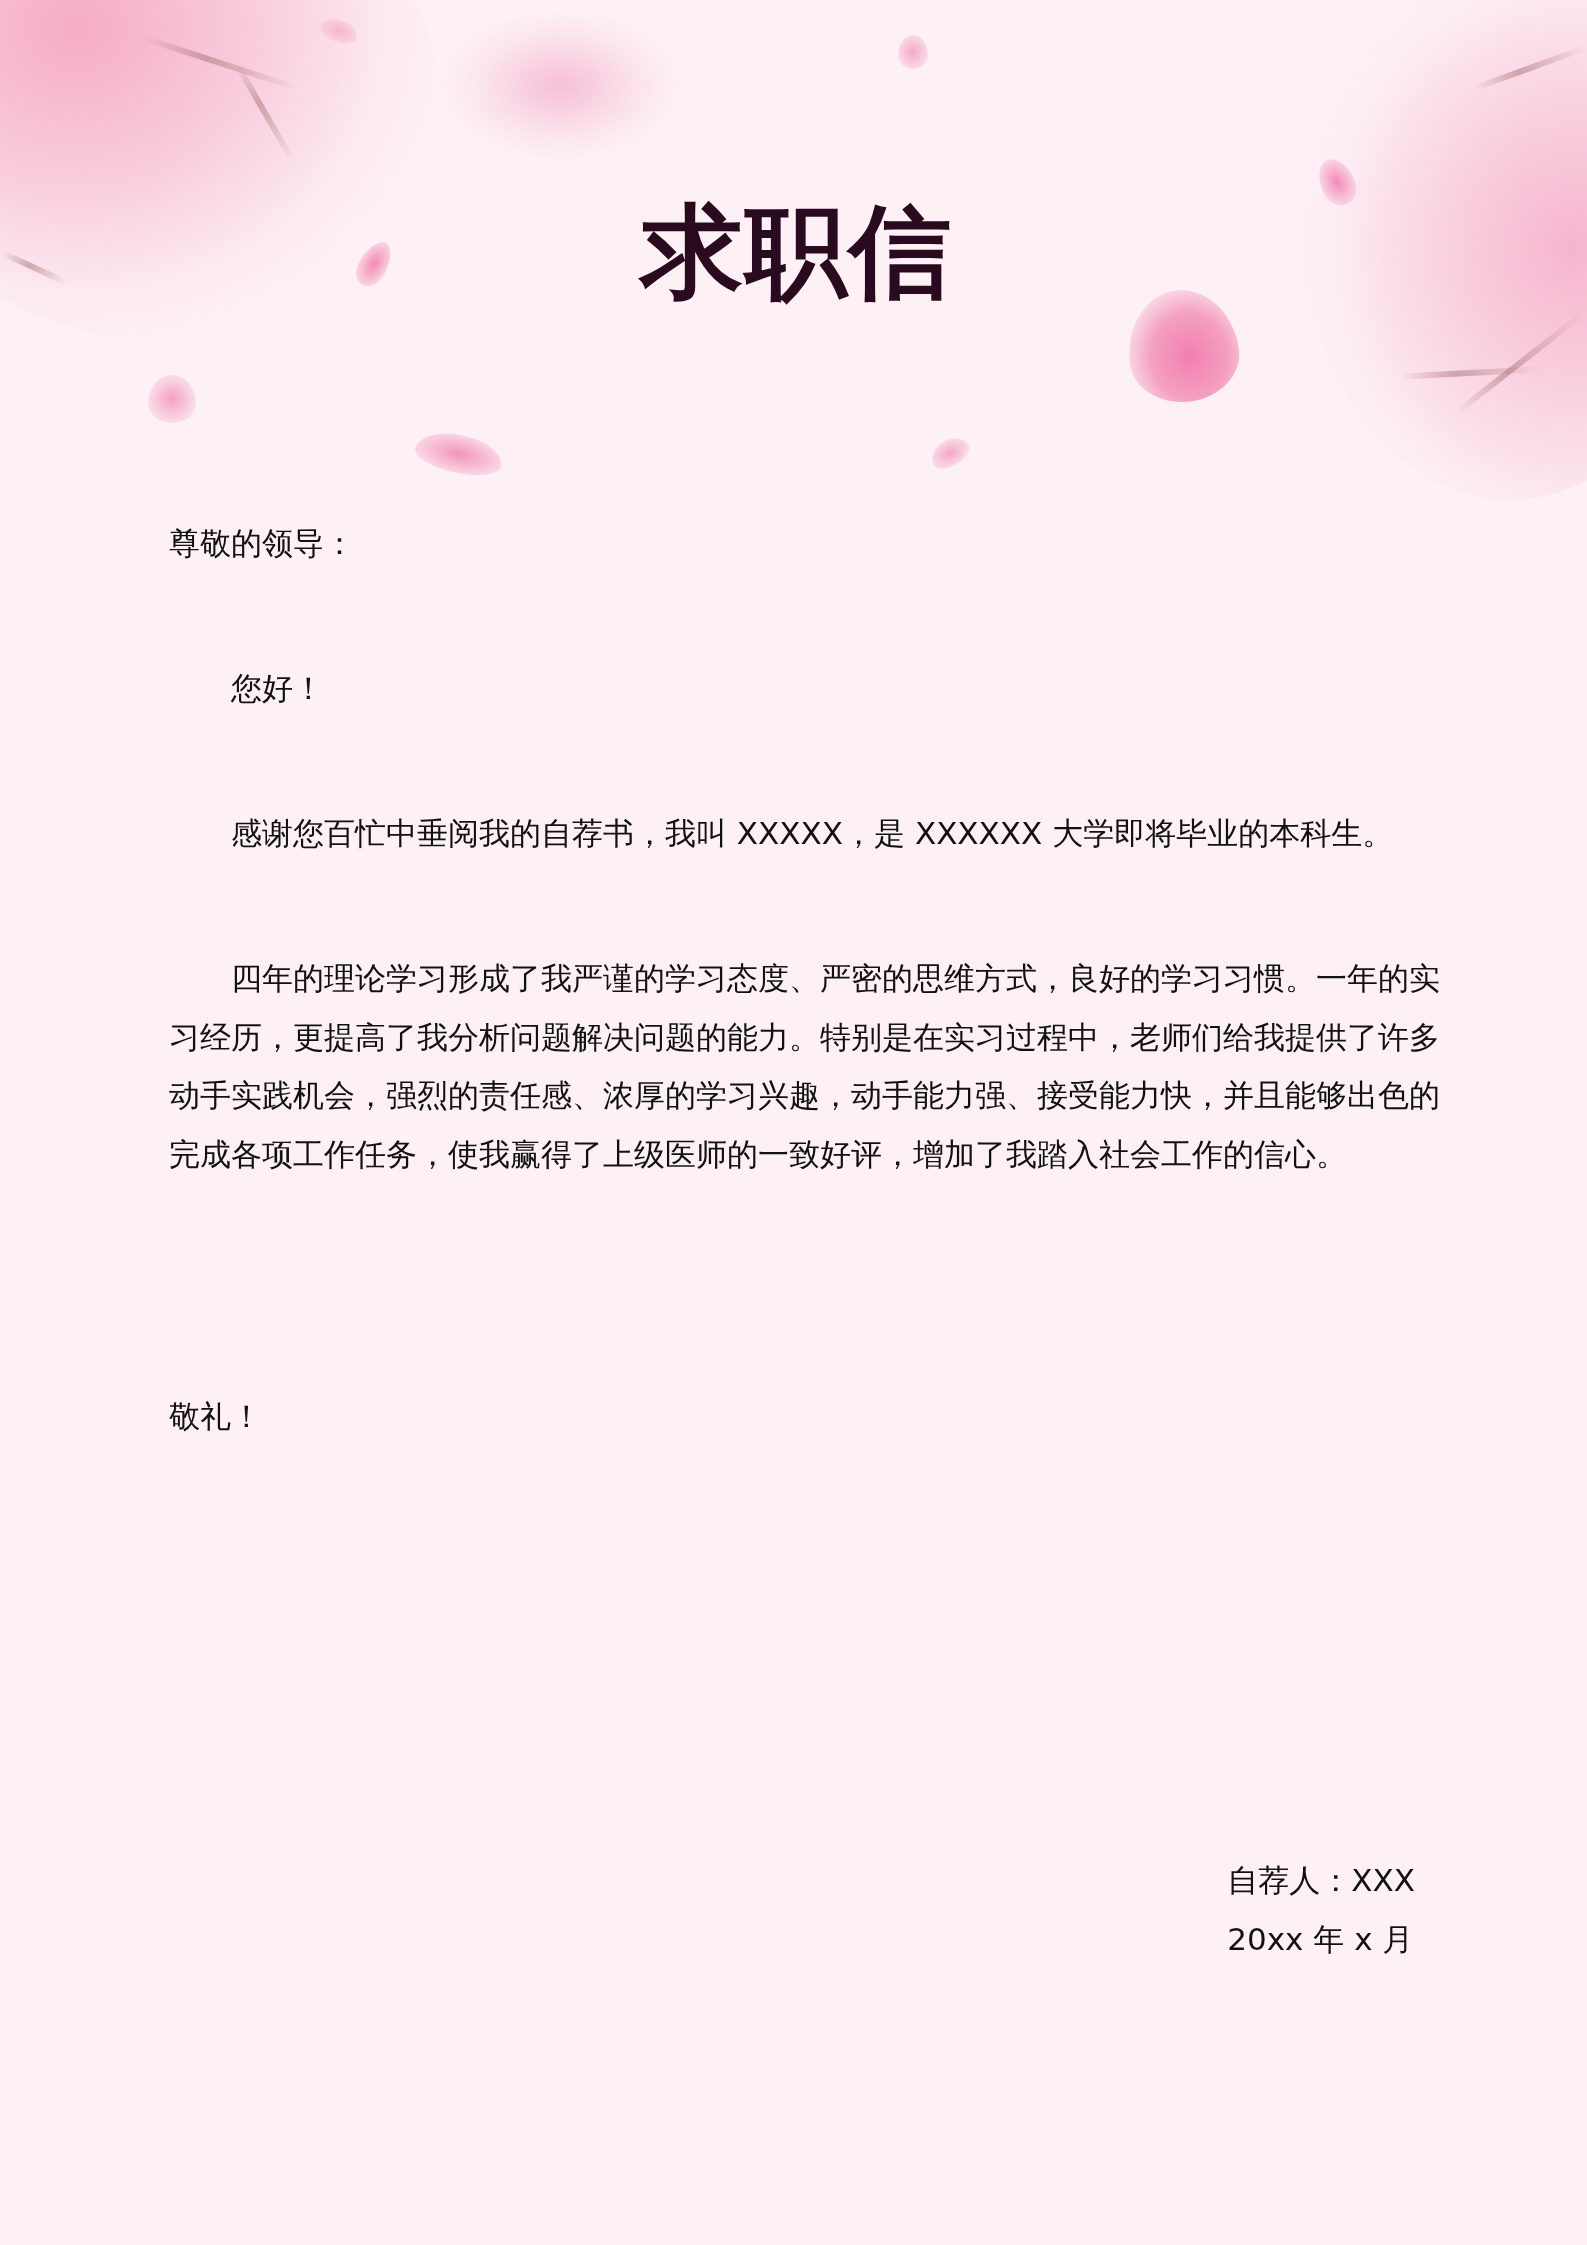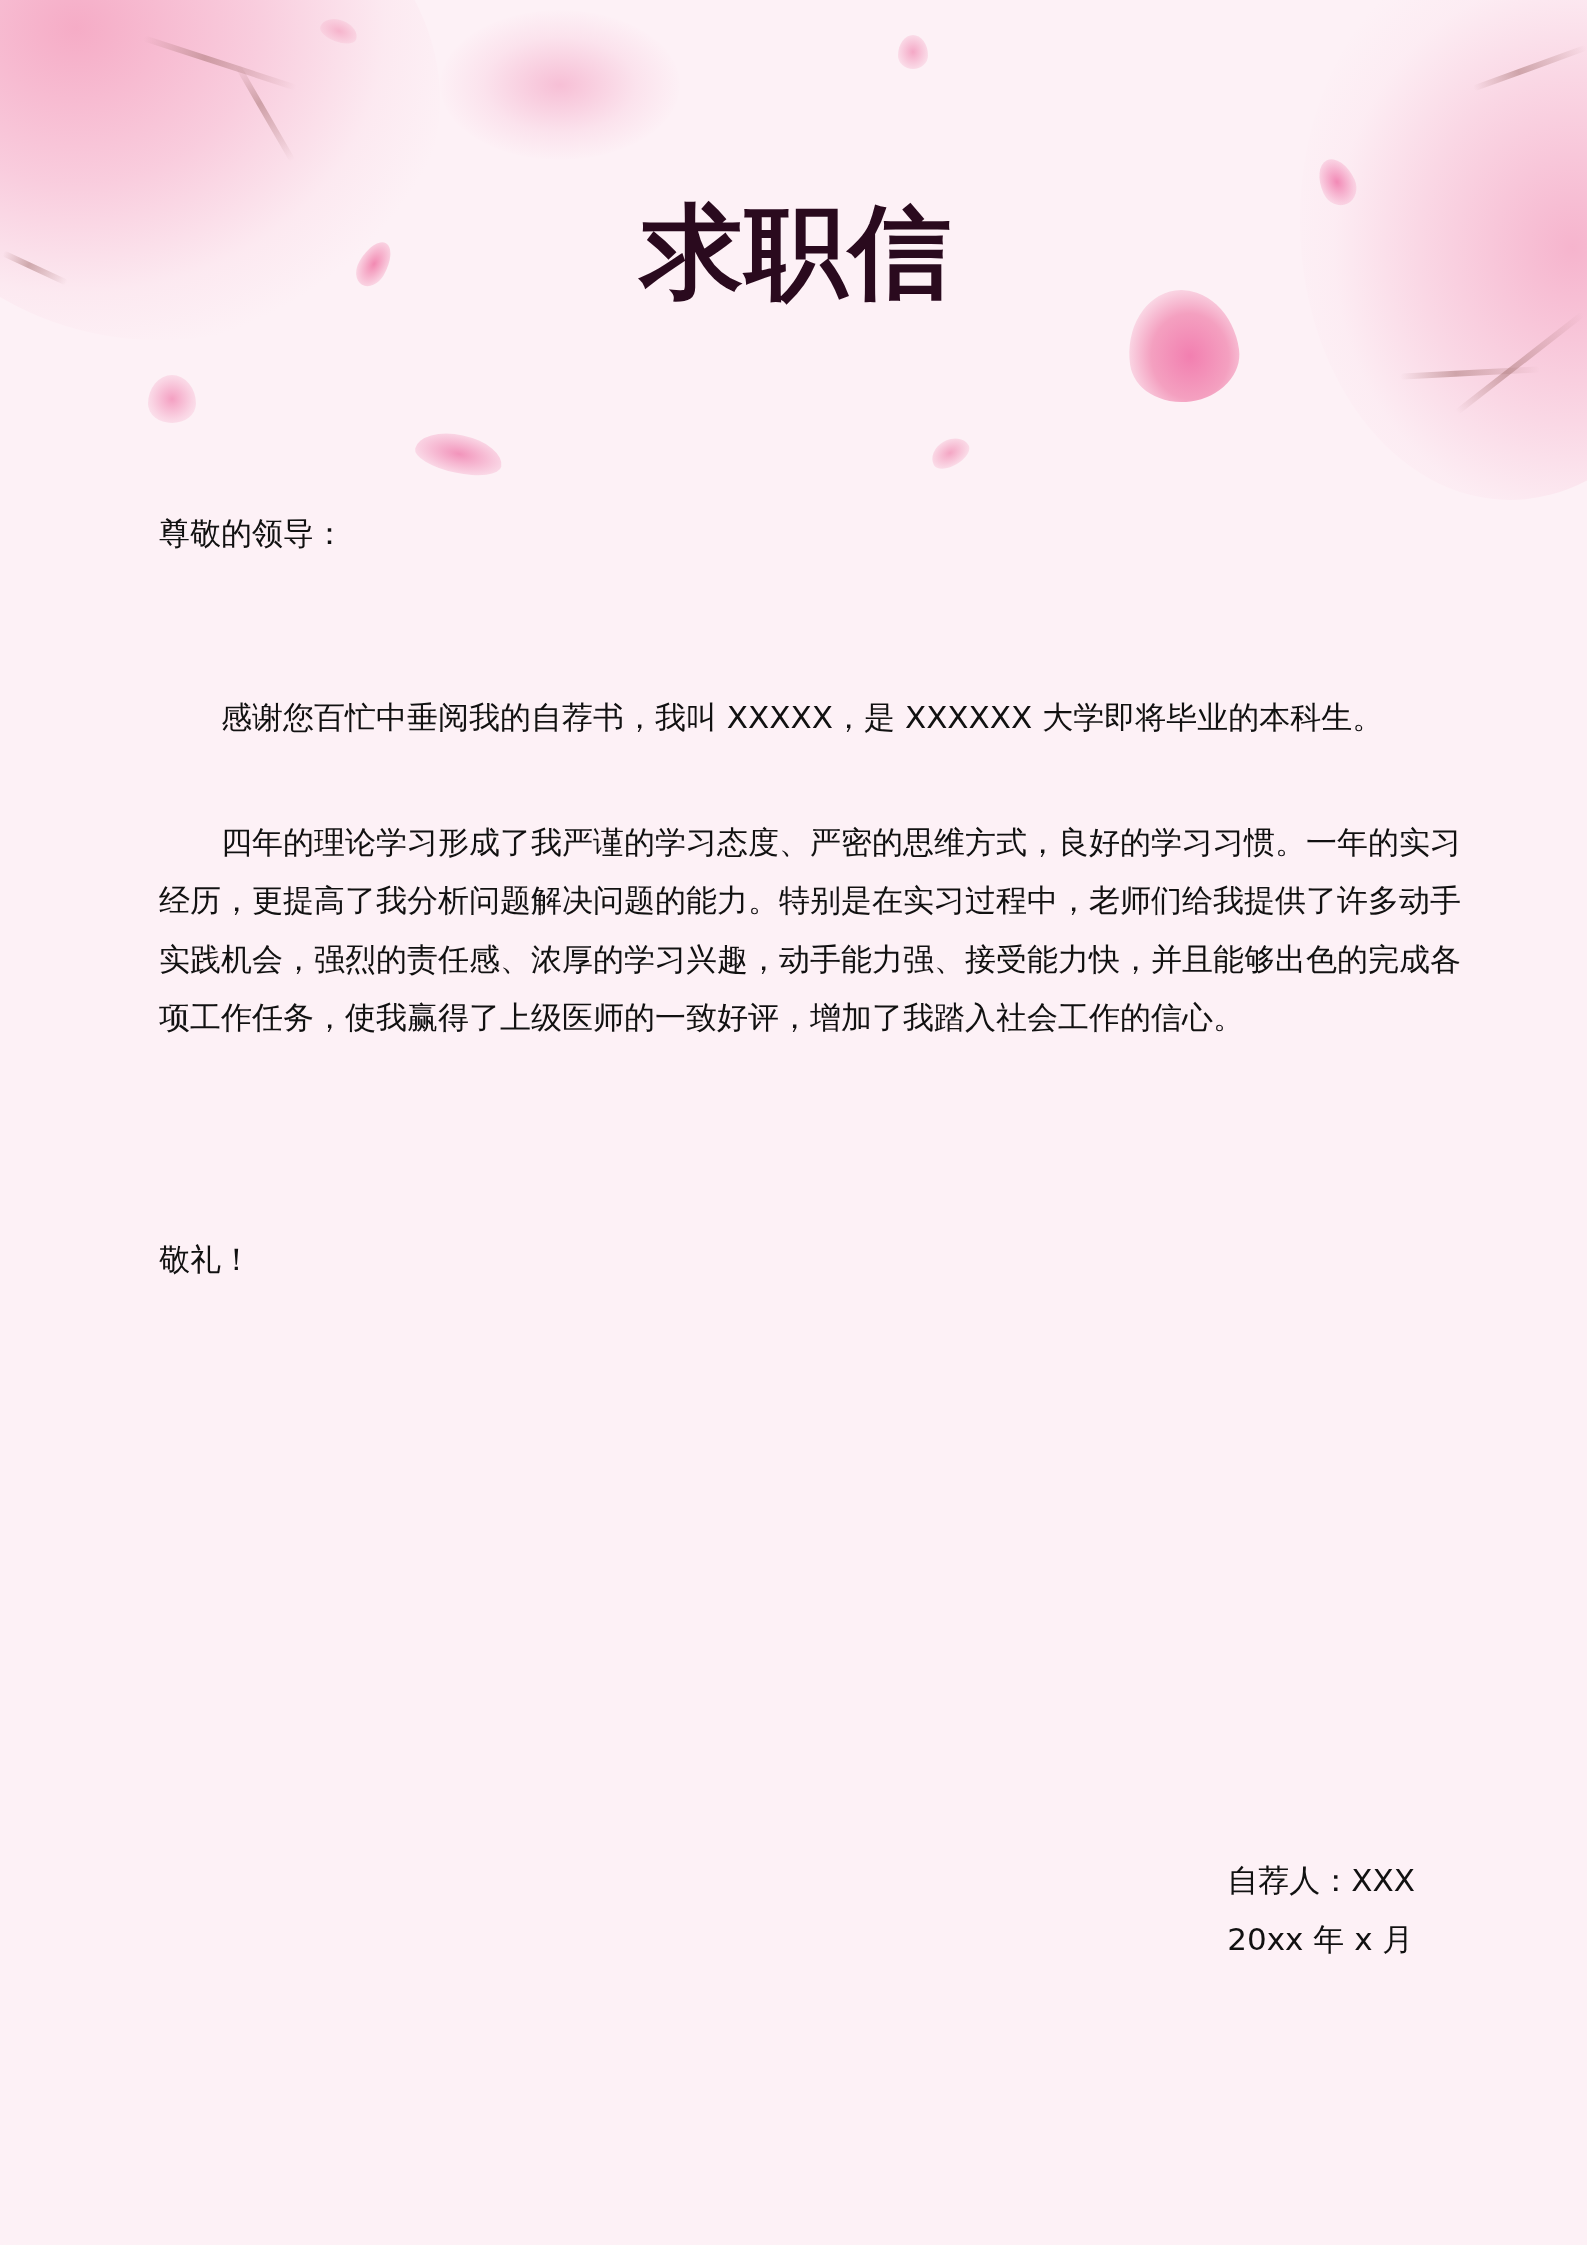--- a/index.html
+++ b/index.html
@@ -29,21 +29,21 @@
   .title {
     position: absolute; left: 7px; right: 0; top: 185px;
     text-align: center;
     font-family: "DejaVu Serif", "Liberation Serif", serif;
     font-size: 102px; font-weight: bold; color: #2a0a1e; letter-spacing: 2px;
   }
   .content {
     position: absolute; left: 155px; width: 1312px; top: 500px;
     font-size: 31px; line-height: 58.5px;
   }
-  .content p { margin: 4px; }
+  .content p { margin: 14px; }
   .indent { text-indent: 62px; }
   .gap { height: 58.5px; }
   .sign {
     position: absolute; right: 172px; top: 1851px; text-align: left;
     font-size: 31px; line-height: 58.5px;
   }
   .sign div { padding-right: 0; }
 </style>
 </head>
 <body>
@@ -67,20 +67,21 @@
   <div class="petal" style="left:898px;top:35px;width:30px;height:34px;background:radial-gradient(ellipse,#f4a8c6 0%,rgba(244,168,198,0) 100%);"></div>
   <div class="petal" style="left:1320px;top:158px;width:34px;height:48px;transform:rotate(-25deg);background:radial-gradient(ellipse,#f28ab6 0%,rgba(242,138,182,0.3) 65%,rgba(253,241,246,0) 100%);"></div>
   <div class="petal" style="left:1128px;top:290px;width:110px;height:112px;transform:rotate(-8deg);background:radial-gradient(ellipse at 55% 60%,#f27fb0 0%,#f4a0c0 45%,rgba(247,190,212,0.4) 75%,rgba(253,241,246,0) 100%);"></div>
   <div class="petal" style="left:930px;top:440px;width:40px;height:26px;transform:rotate(-30deg);background:radial-gradient(ellipse,#f4a6c4 0%,rgba(244,166,196,0) 100%);"></div>
 
   <div class="title">求职信</div>
 
   <div class="content">
     <p>尊敬的领导：</p>
     <div class="gap"></div>
+    <p class="indent">您好！</p>
     <div class="gap"></div>
     <p class="indent">感谢您百忙中垂阅我的自荐书，我叫 XXXXX，是 XXXXXX 大学即将毕业的本科生。</p>
     <div class="gap"></div>
     <p class="indent">四年的理论学习形成了我严谨的学习态度、严密的思维方式，良好的学习习惯。一年的实习经历，更提高了我分析问题解决问题的能力。特别是在实习过程中，老师们给我提供了许多动手实践机会，强烈的责任感、浓厚的学习兴趣，动手能力强、接受能力快，并且能够出色的完成各项工作任务，使我赢得了上级医师的一致好评，增加了我踏入社会工作的信心。</p>
     <div class="gap"></div>
     <div class="gap"></div>
     <div class="gap"></div>
     <p>敬礼！</p>
   </div>
 

